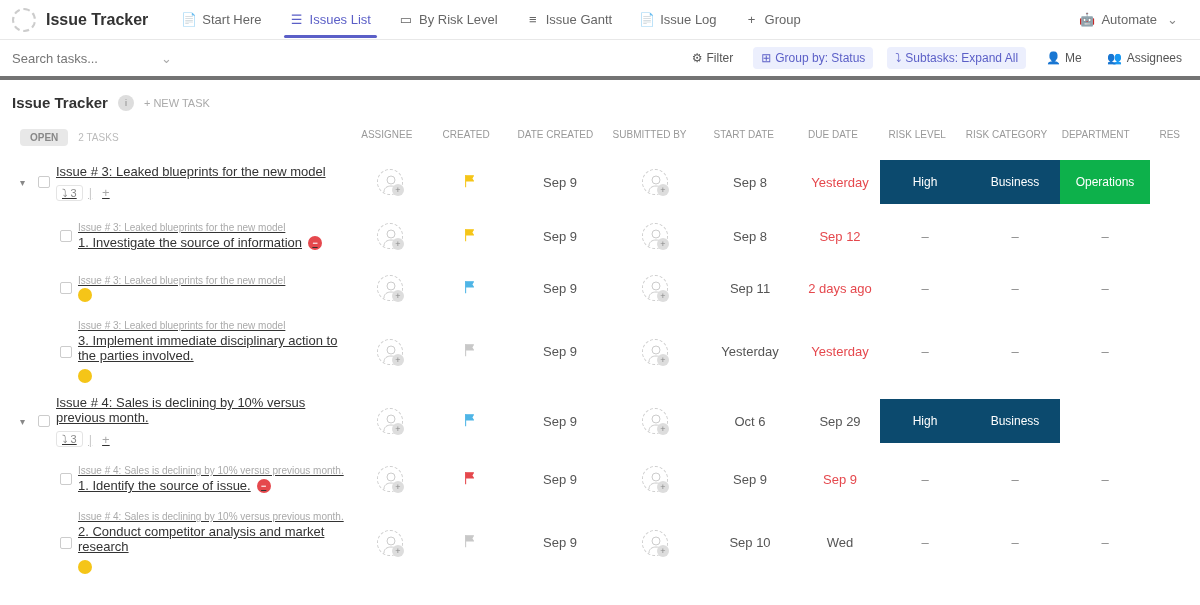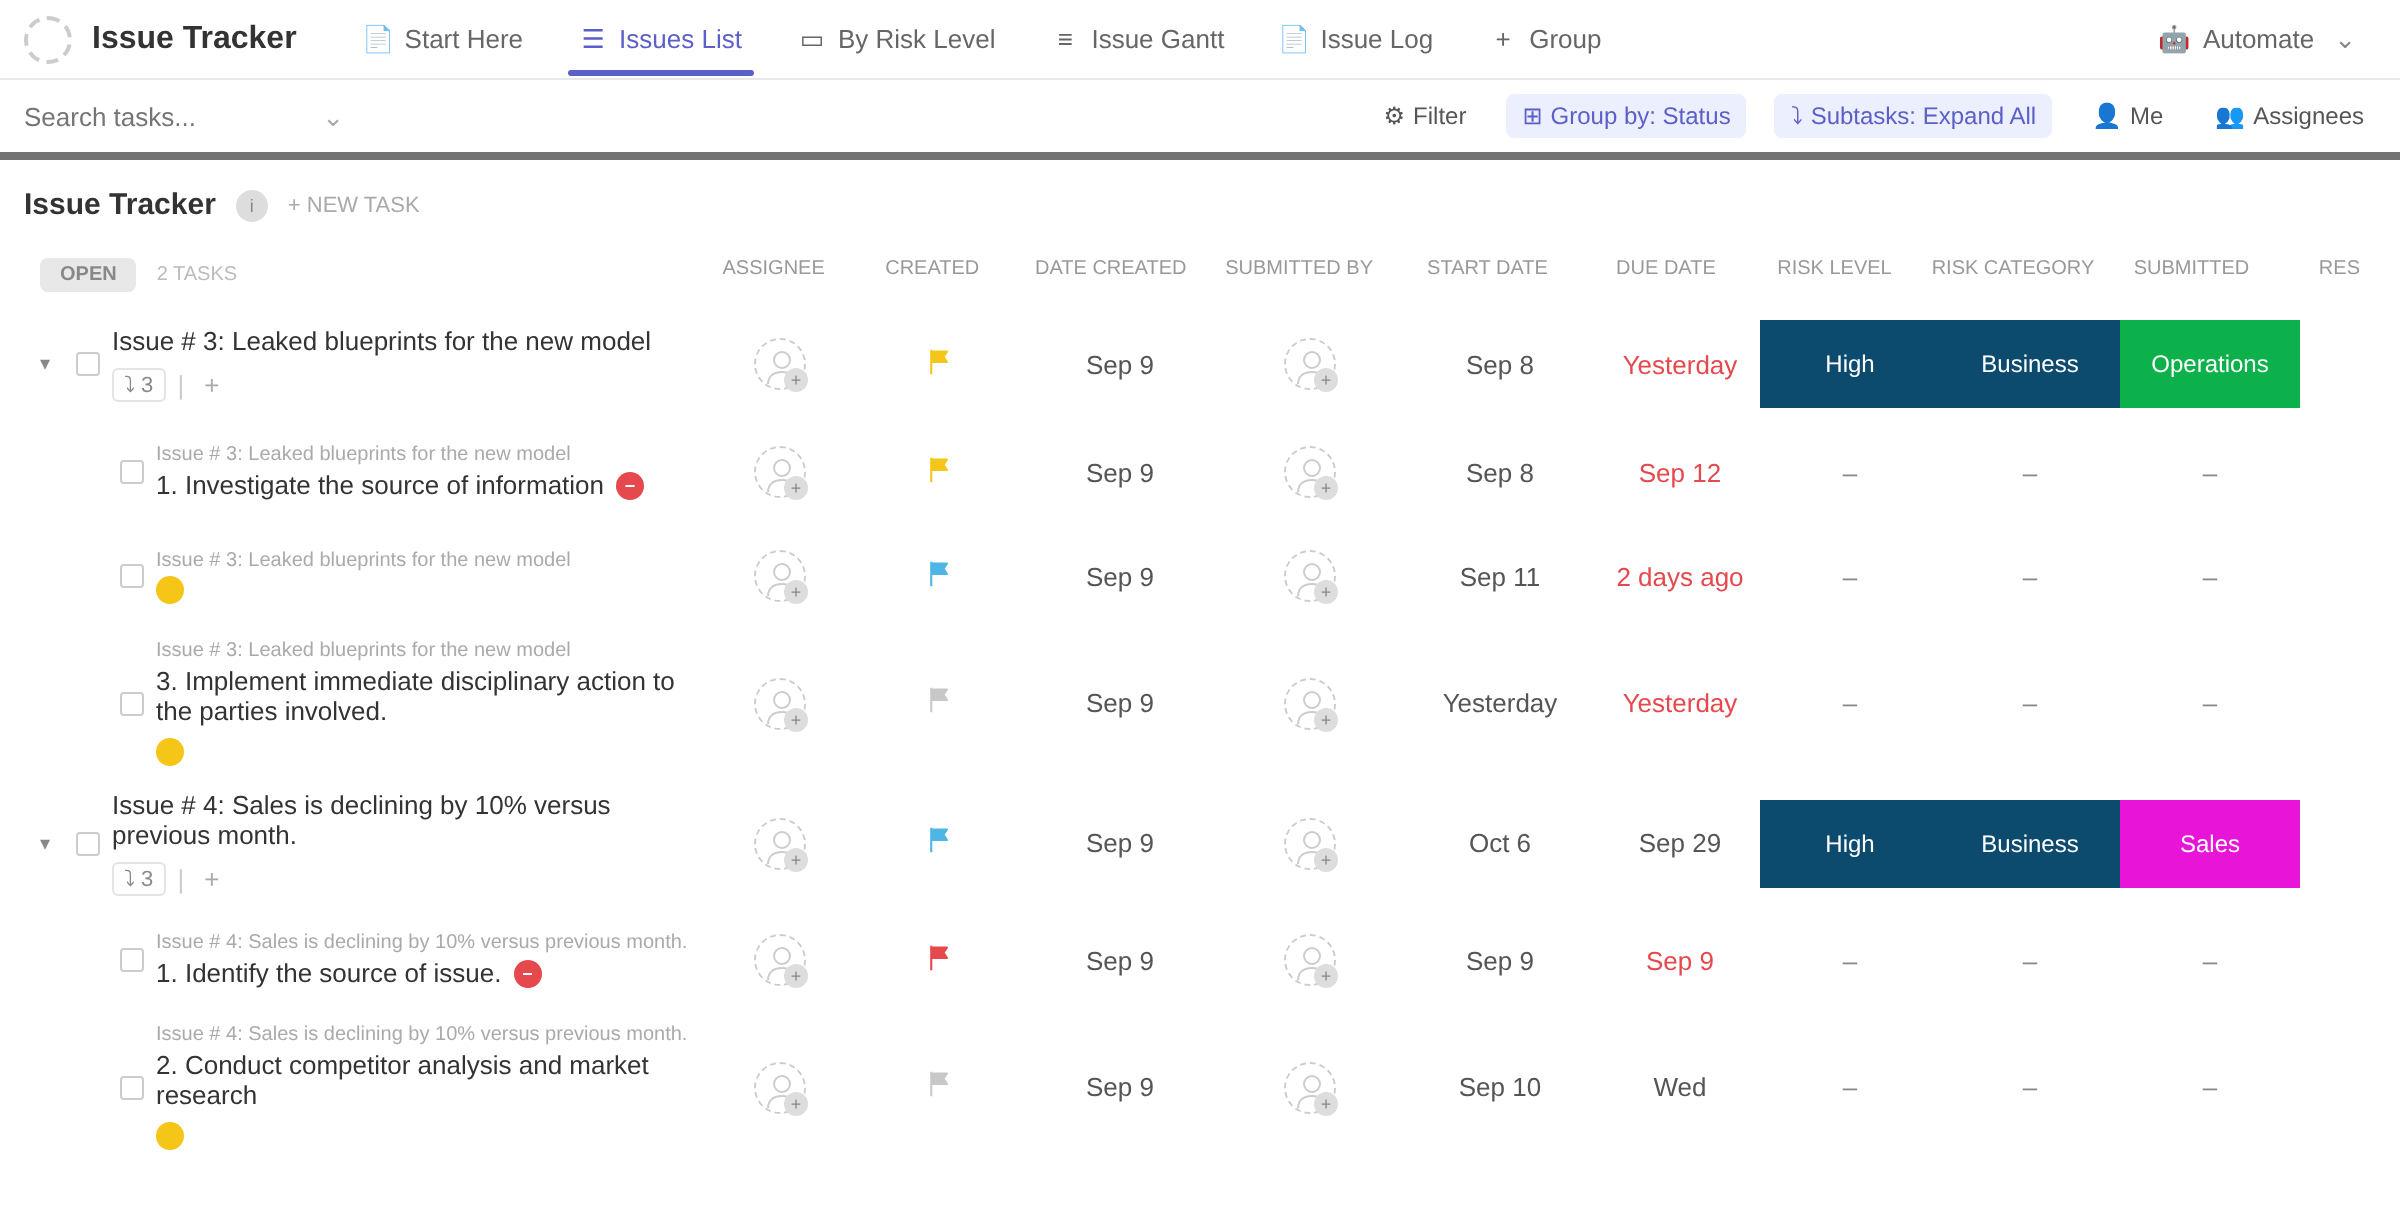--- a/index.html
+++ b/index.html
@@ -45,21 +45,21 @@
     .col-risk-cat { width: 90px; }
     .col-dept { width: 90px; }
     .col-res { width: 40px; text-align: right; }
     
     .task-row { display: flex; align-items: center; padding: 6px 20px; min-height: 48px; border: none; }
     .task-row.parent-row { min-height: 48px; }
     .task-row.sub-row { min-height: 52px; }
     .task-main { display: flex; align-items: center; width: 330px; gap: 6px; }
     .expand-chevron { width: 12px; color: #888; cursor: pointer; font-size: 10px; }
     .task-checkbox { width: 12px; height: 12px; border: 1.5px solid #ccc; border-radius: 2px; }
-    .task-text-wrap { flex: 1; min-width: 0; }
+    .task-text-wrap { flex: 1; min-width: 0; text-decoration: underline; }
     .parent-crumb { font-size: 10px; color: #aaa; margin-bottom: 2px; }
     .task-name { font-size: 13px; color: #333; display: flex; align-items: center; gap: 6px; flex-wrap: wrap; }
     .sub-row .task-main { padding-left: 40px; }
     .subtask-count { display: inline-flex; align-items: center; gap: 3px; font-size: 11px; color: #888; border: 1px solid #e4e4e4; border-radius: 3px; padding: 1px 5px; }
     .add-sub { color: #aaa; font-size: 13px; cursor: pointer; padding: 0 4px; }
     .status-dot-red { width: 14px; height: 14px; border-radius: 50%; background: #e5484d; display: inline-flex; align-items: center; justify-content: center; color: #fff; font-size: 9px; font-weight: bold; }
     .status-dot-yellow { width: 14px; height: 14px; border-radius: 50%; background: #f5c518; display: inline-flex; align-items: center; justify-content: center; }
     .assignee-circle { width: 26px; height: 26px; border-radius: 50%; border: 1px dashed #ccc; position: relative; margin: 0 auto; }
     .assignee-plus { position: absolute; bottom: -2px; right: -2px; width: 12px; height: 12px; border-radius: 50%; background: #ddd; color: #888; font-size: 9px; display: flex; align-items: center; justify-content: center; }
     .flag { width: 14px; height: 14px; margin: 0 auto; }
@@ -156,21 +156,21 @@
     <span class="tasks-count">2 TASKS</span>
   </div>
   <div class="col col-assignee">ASSIGNEE</div>
   <div class="col col-priority">CREATED</div>
   <div class="col col-date-created">DATE CREATED</div>
   <div class="col col-submitted">SUBMITTED BY</div>
   <div class="col col-start">START DATE</div>
   <div class="col col-due">DUE DATE</div>
   <div class="col col-risk-level">RISK LEVEL</div>
   <div class="col col-risk-cat">RISK CATEGORY</div>
-  <div class="col col-dept">SUBMITTED</div>
+  <div class="col col-dept">DEPARTMENT</div>
   <div class="col col-res">RES</div>
 </div>
 
 <div id="rows-container">
     <div class="task-row parent-row">
     <div class="task-main">
       <span class="expand-chevron">▾</span>
       <span class="task-checkbox"></span>
       <div class="task-text-wrap">
         <div class="task-name">
@@ -337,23 +337,20 @@
           </svg><span class="assignee-plus">+</span></div>
       </div>
     <div class="col col-start cell-text">Oct 6</div>
     <div class="col col-due cell-text ">Sep 29</div>
     <div class="col col-risk-level tag-cell">
         <div class="tag-box tag-red">High</div>
       </div>
     <div class="col col-risk-cat tag-cell">
         <div class="tag-box tag-red">Business</div>
       </div>
-    <div class="col col-dept tag-cell">
-        <div class="tag-box tag-magenta">Sales</div>
-      </div>
   </div>
     <div class="task-row sub-row">
       <div class="task-main">
         <span class="task-checkbox"></span>
         <div class="task-text-wrap">
           <div class="parent-crumb">Issue # 4: Sales is declining by 10% versus previous month.</div>
           <div class="task-name">
             <span>1. Identify the source of issue.</span>
             <span class="status-dot-red">−</span>
           </div>

